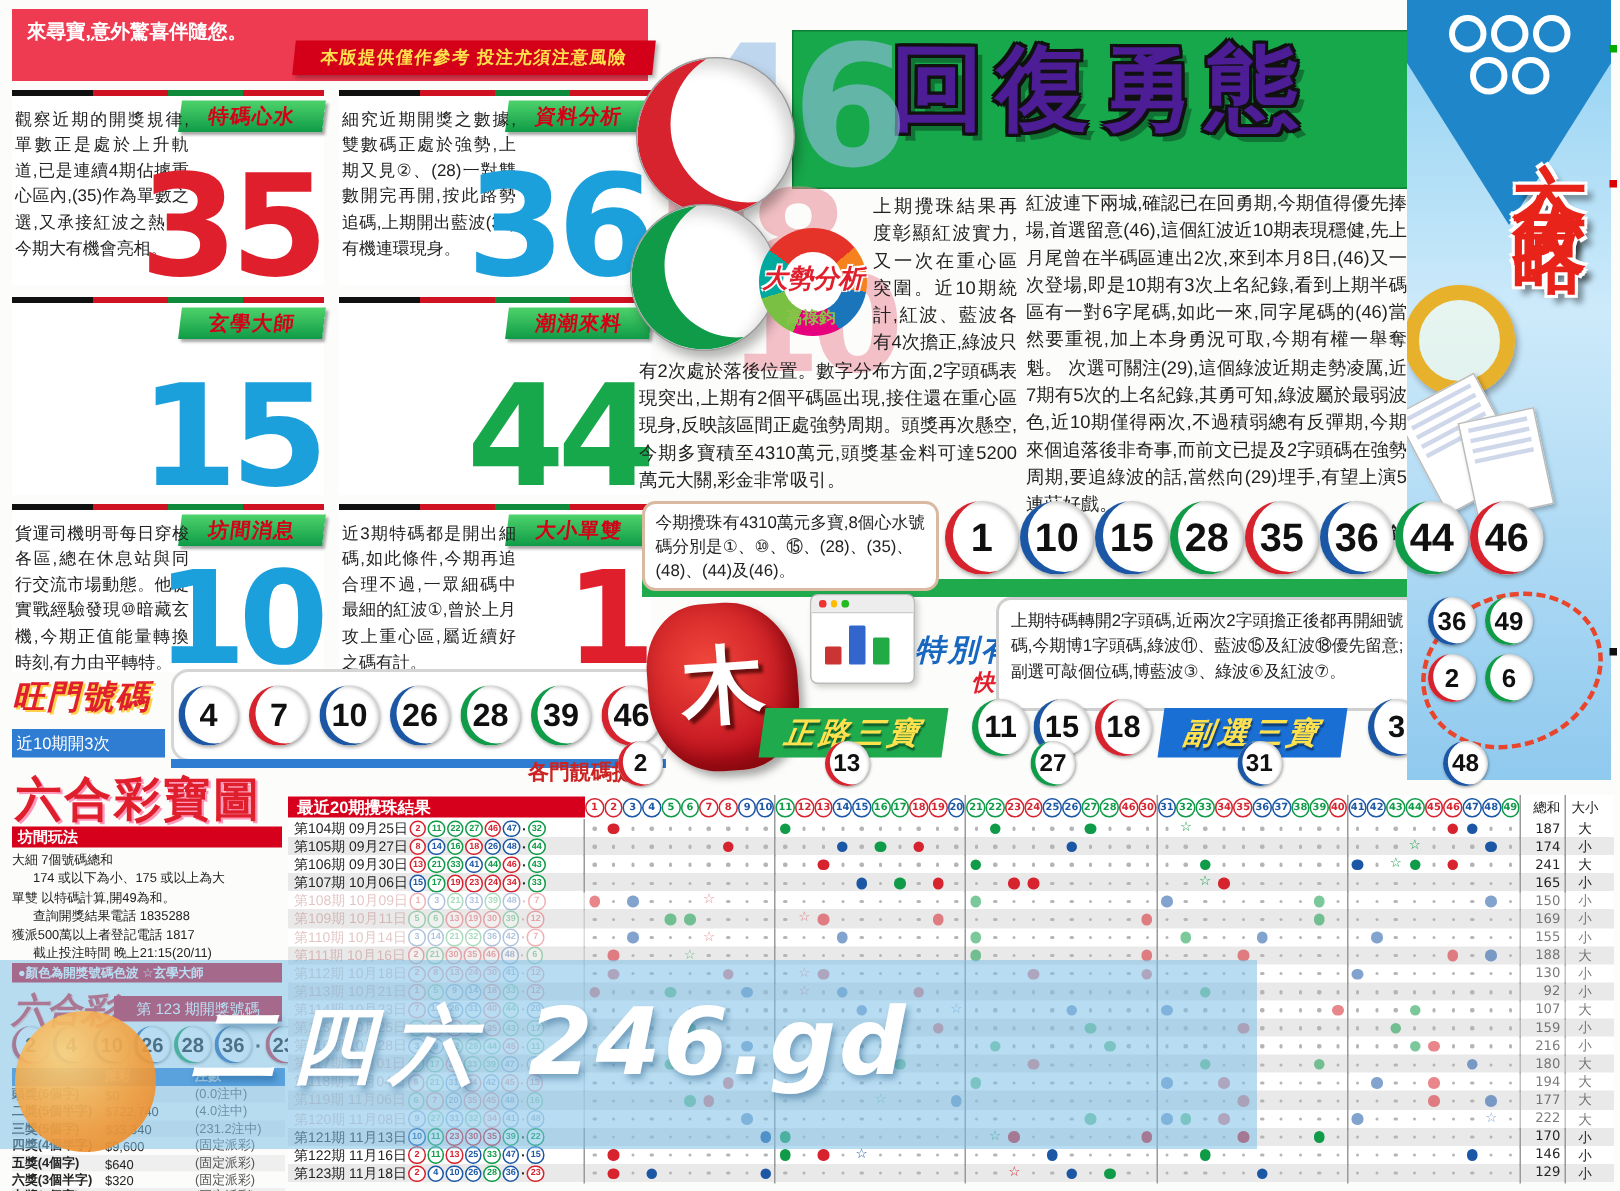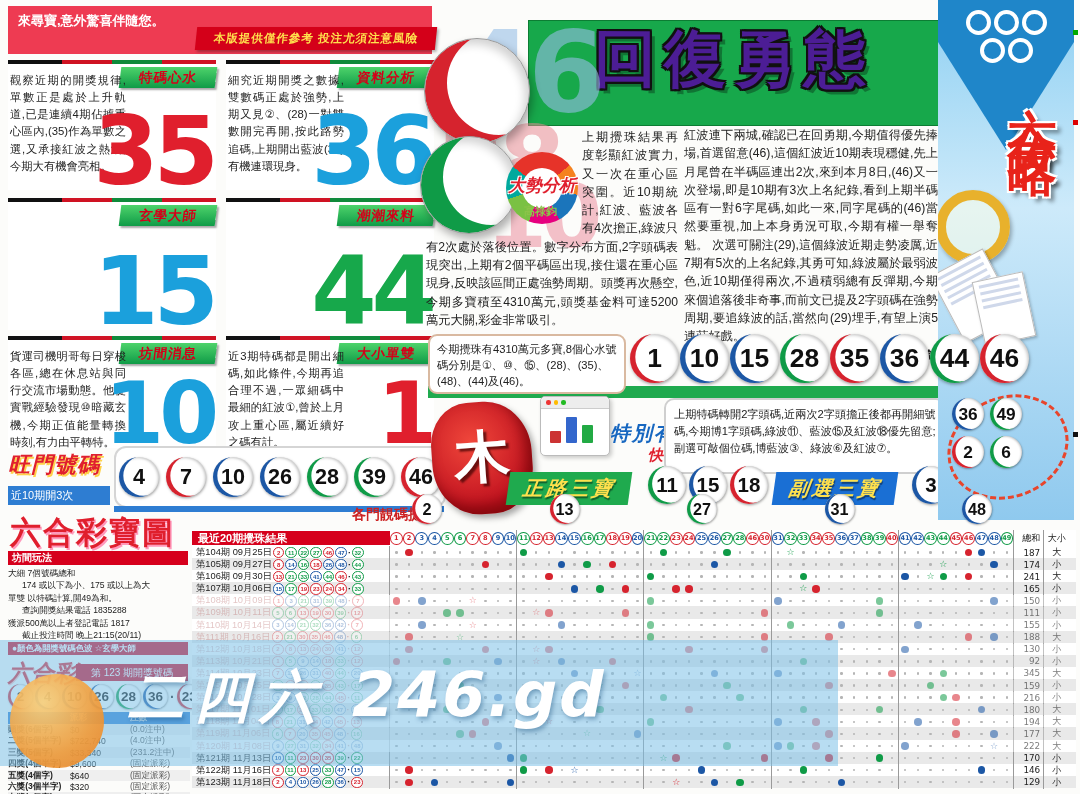--- a/index.html
+++ b/index.html
@@ -1503,21 +1503,21 @@
         </div>
         <div class="cell">
           <span class="ph"></span>
         </div>
         <div class="cell">
           <span class="ph"></span>
         </div>
         <div class="cell">
           <span class="ph"></span>
         </div>
-        <div class="rsum">111</div>
+        <div class="rsum">169</div>
         <div class="rsize">小</div>
       </div>
       <div class="hrow faded">
         <div class="rlabel">
           <span>第110期 10月14日 </span>
           <span class="mini" style="color: rgb(28, 87, 165);">3</span>
           <span class="mini" style="color: rgb(28, 87, 165);">14</span>
           <span class="mini" style="color: rgb(15, 155, 71);">21</span>
           <span class="mini" style="color: rgb(15, 155, 71);">32</span>
           <span class="mini" style="color: rgb(28, 87, 165);">36</span>
@@ -2313,21 +2313,21 @@
         </div>
         <div class="cell">
           <span class="ph"></span>
         </div>
         <div class="cell">
           <span class="ph"></span>
         </div>
         <div class="cell">
           <span class="ph"></span>
         </div>
-        <div class="rsum">345</div>
+        <div class="rsum">107</div>
         <div class="rsize">大</div>
       </div>
       <div class="hrow stripe faded">
         <div class="rlabel">
           <span>第115期 10月25日 </span>
           <span class="mini" style="color: rgb(15, 155, 71);">6</span>
           <span class="mini" style="color: rgb(214, 35, 46);">12</span>
           <span class="mini" style="color: rgb(214, 35, 46);">19</span>
           <span class="mini" style="color: rgb(15, 155, 71);">27</span>
           <span class="mini" style="color: rgb(214, 35, 46);">35</span>

